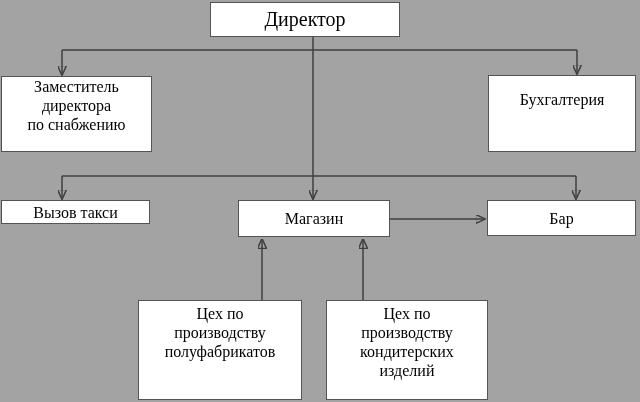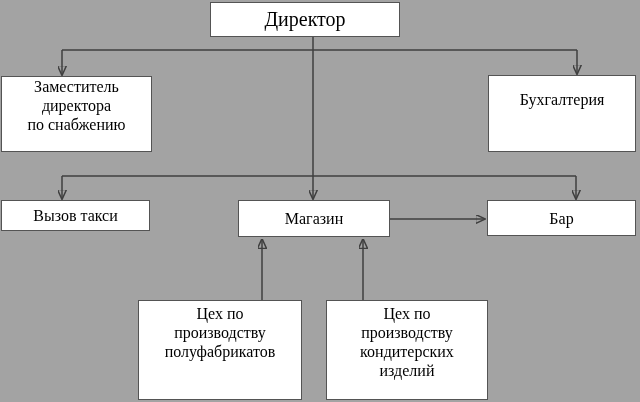--- a/index.html
+++ b/index.html
@@ -40,21 +40,21 @@
     font-size: 16px;
     line-height: 19px;
   }
   .node .lbl {
     white-space: pre-line;
     display: block;
   }
   .n-director   { left: 210px; top: 2px;   width: 190px; height: 35px; font-size: 20px; }
   .n-deputy     { left: 1px;   top: 76px;  width: 151px; height: 76px; align-items: flex-start; }
   .n-accounting { left: 488px; top: 75px;  width: 148px; height: 77px; padding-bottom: 28px; }
-  .n-taxi       { left: 1px;   top: 200px; width: 149px; height: 31px; }
+  .n-taxi       { left: 1px;   top: 200px; width: 149px; height: 24px; }
   .n-shop       { left: 238px; top: 200px; width: 152px; height: 37px; }
   .n-bar        { left: 487px; top: 200px; width: 149px; height: 36px; }
   .n-workshop1  { left: 138px; top: 300px; width: 164px; height: 100px; align-items: flex-start; padding-top: 3px; }
   .n-workshop2  { left: 326px; top: 300px; width: 162px; height: 100px; align-items: flex-start; padding-top: 3px; }
 </style>
 </head>
 <body>
 
 <div class="canvas">
 

